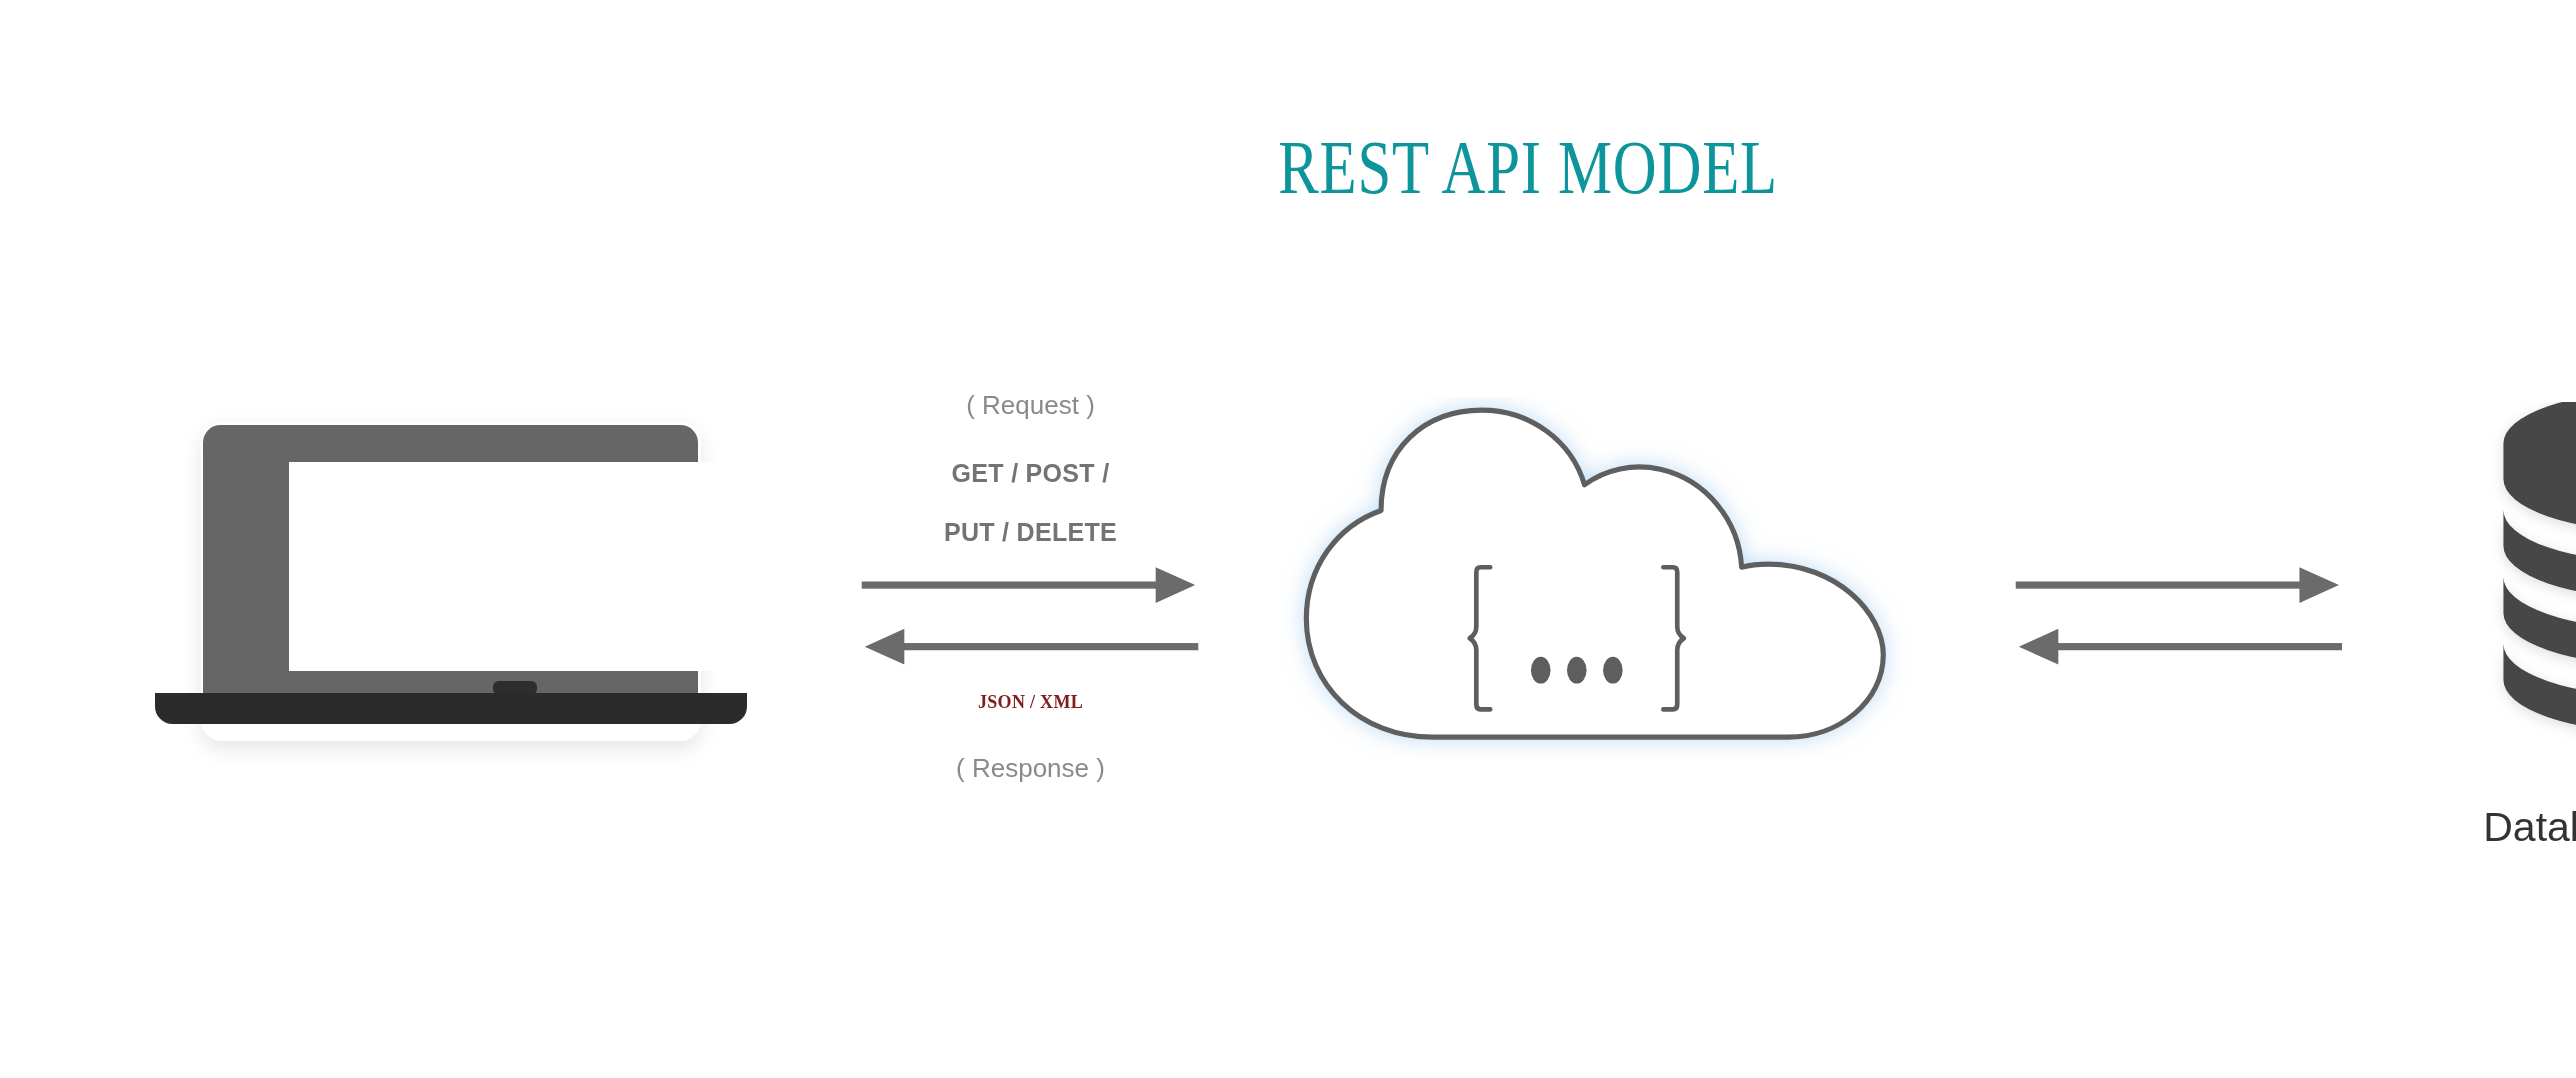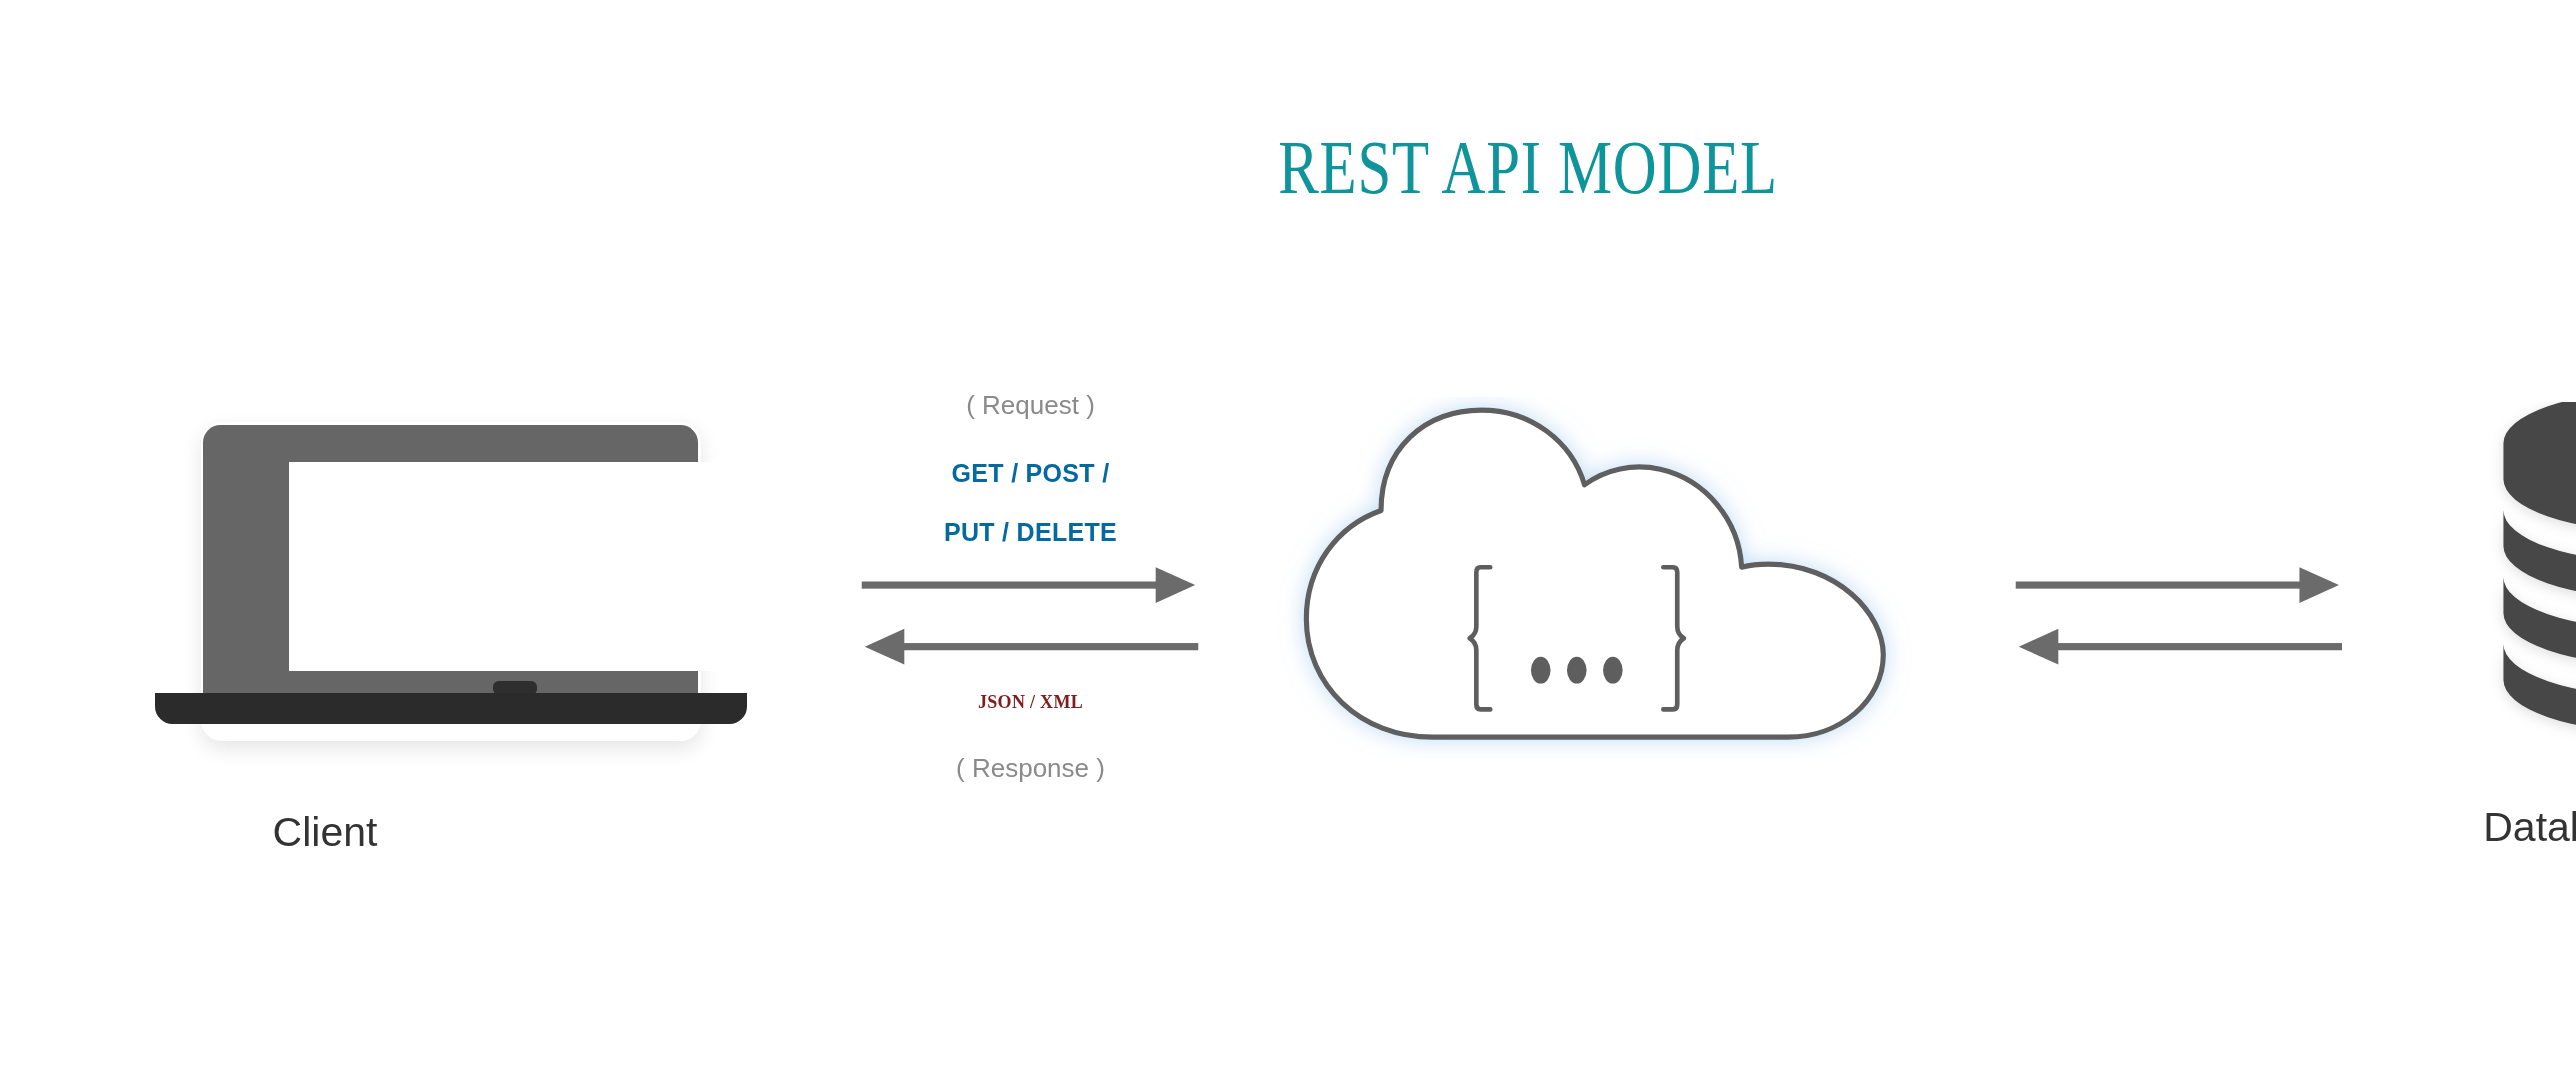--- a/index.html
+++ b/index.html
@@ -127,21 +127,21 @@
   }
   .paren-label {
     font-family: Liberation Sans, sans-serif;
     font-size: 26px;
     color: #8a8a8a;
   }
   .verb-label {
     font-family: "Liberation Sans", sans-serif;
     font-size: 25px;
     font-weight: bold;
-    color: #0369a1;
+    color: #737373;
     letter-spacing: 0.3px;
   }
   .format-label {
     font-family: Liberation Serif, serif;
     font-size: 18px;
     font-weight: bold;
     color: #7f1d1d;
     letter-spacing: 0.3px;
   }
 
@@ -159,21 +159,20 @@
   <div class="diagram-title">REST API MODEL</div>
 
   <div class="node" id="client-node">
     <div class="laptop-glow"></div>
     <div class="laptop-body">
       <div class="laptop-screen"></div>
       <div class="laptop-trackpad-notch"></div>
     </div>
     <div class="laptop-base"></div>
   </div>
-  <div class="node-label" id="client-label">Client</div>
 
   <div class="arrow-group" id="left-arrows">
     <svg width="350" height="118" viewBox="0 0 680 230" xmlns="http://www.w3.org/2000/svg">
 
       <g>
         <rect x="12" y="38" width="600" height="14" fill="#6b6b6b"></rect>
         <polygon points="585,10 662,45 585,80" fill="#6b6b6b"></polygon>
       </g>
 
       <g>

